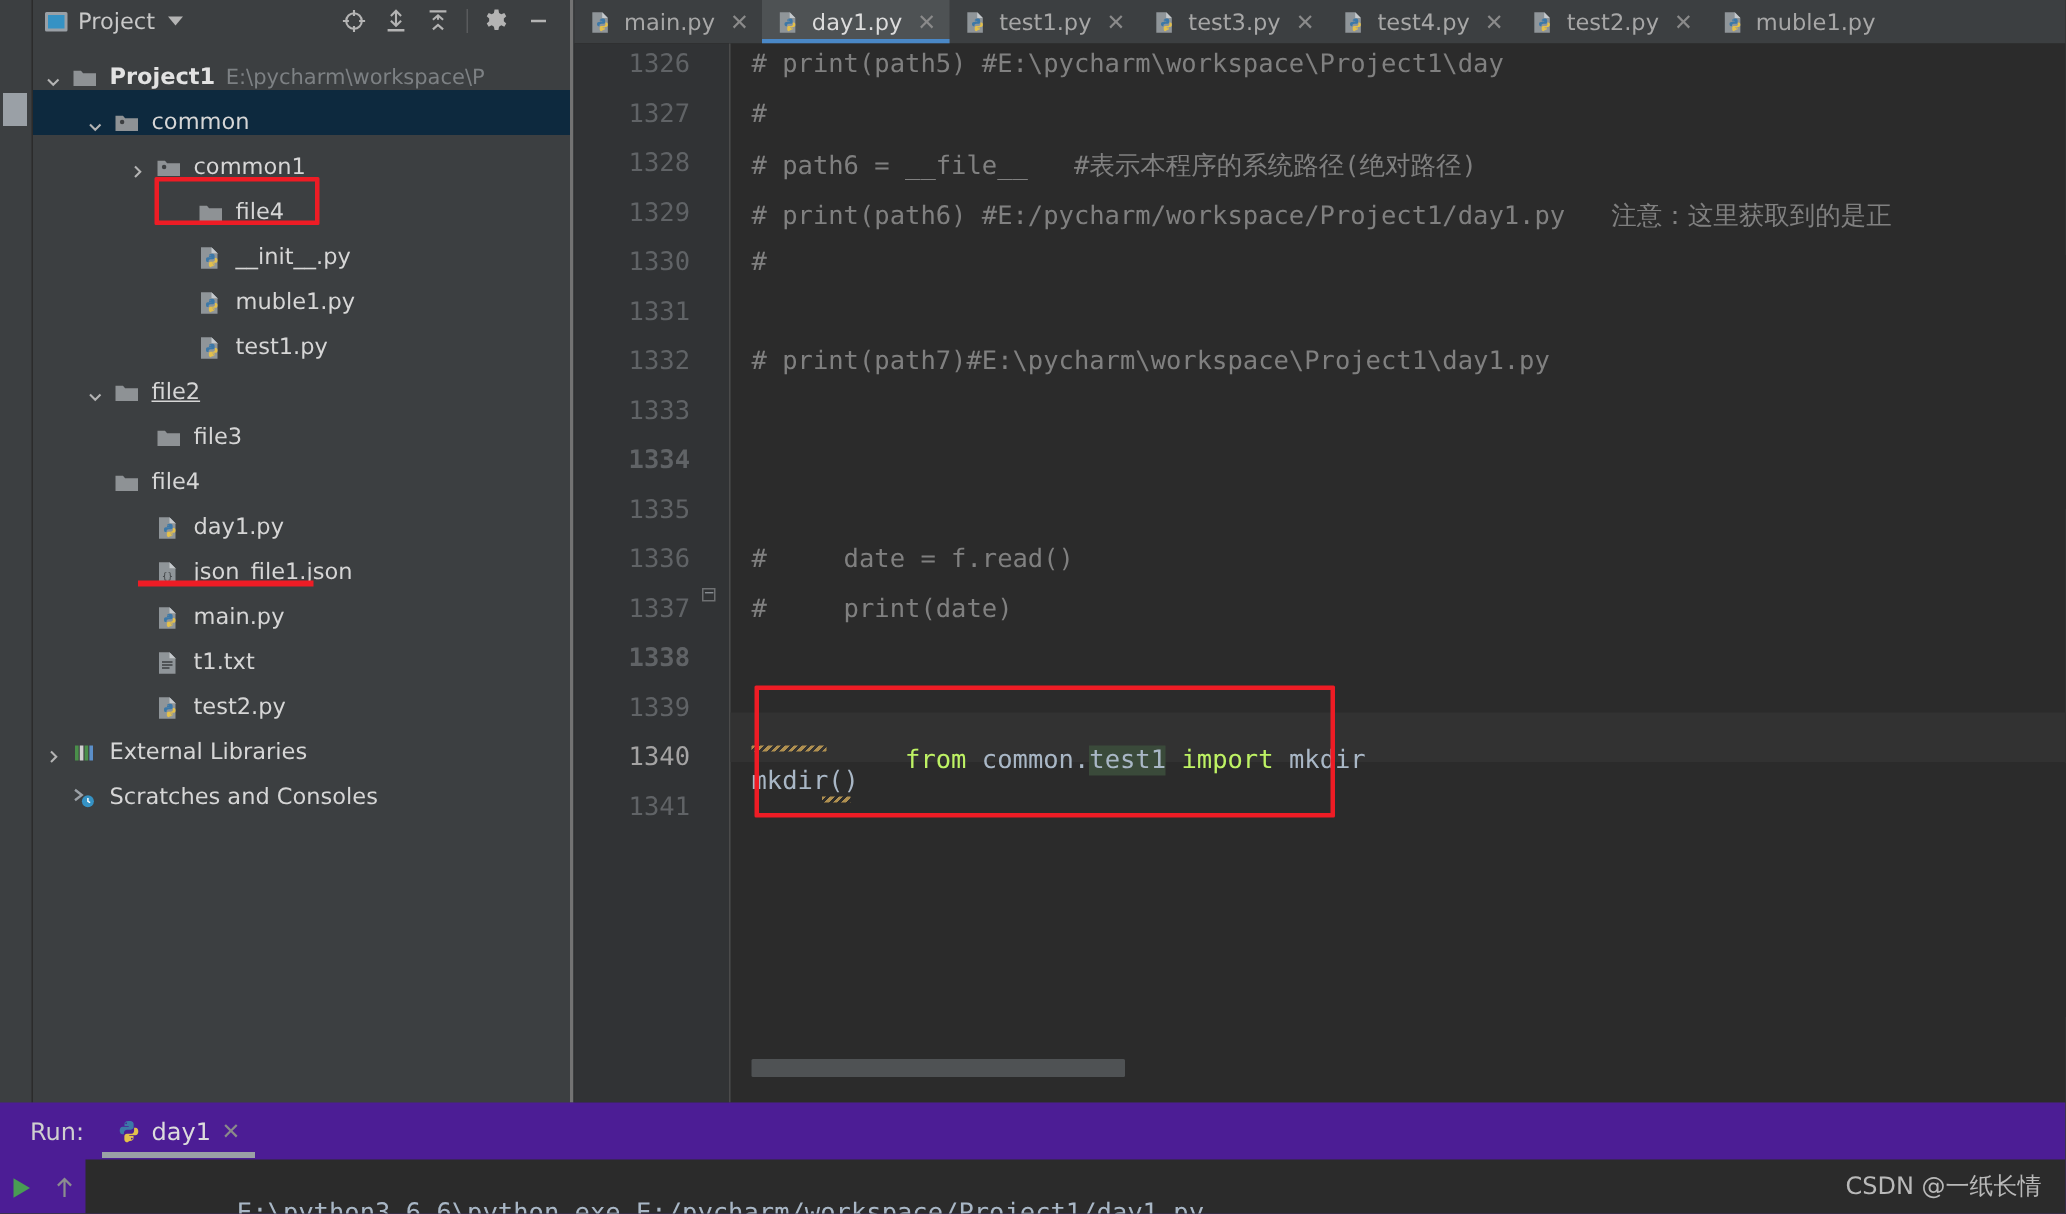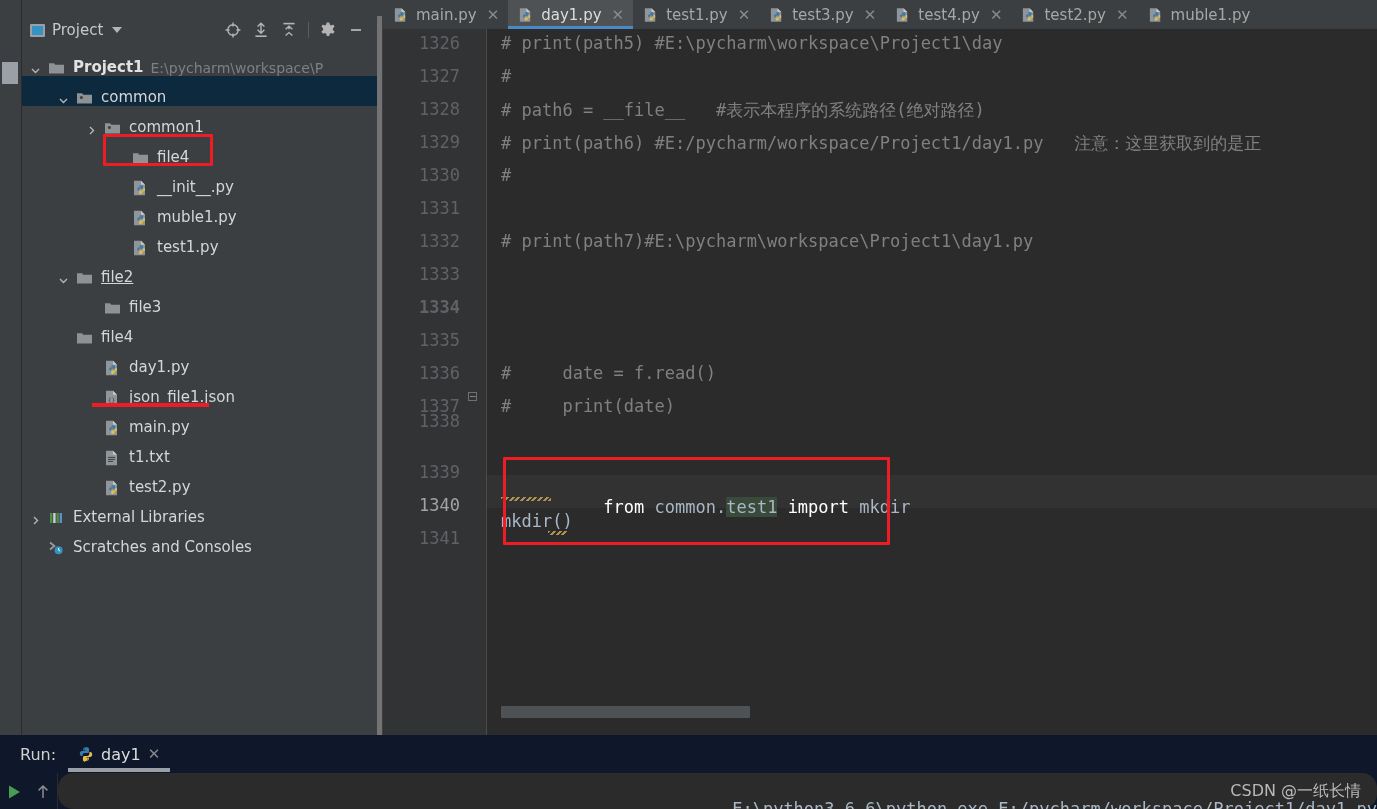--- a/index.html
+++ b/index.html
@@ -16,22 +16,22 @@
     position: absolute; left: 0; top: 0; width: 22px; height: 735px;
     background: #3c3f41; border-right: 1px solid #2b2b2b;
   }
   .toolstrip-chip {
     position: absolute; left: 2px; top: 62px; width: 16px; height: 22px;
     background: #9aa0a6;
   }
 
   
   .project-panel {
-    position: absolute; left: 22px; top: 16px; width: 360px; height: 735px;
-    background: #3c3f41; border-right: 5px solid #737373;
+    position: absolute; left: 22px; top: 0; width: 360px; height: 735px;
+    background: #3c3f41; border-right: 2px solid #737373;
   }
   .pp-header {
     height: 28px; display: flex; align-items: center; padding: 0 6px 0 8px;
     background: #3c3f41; gap: 6px;
   }
   .pp-title {
     display: flex; align-items: center; gap: 7px;
     color: #c8c8c8; font-size: 15px;
   }
   .pp-sqicon {
@@ -96,58 +96,58 @@
     font-family: "DejaVu Sans Mono", "Liberation Mono", monospace; font-size: 17px;
   }
   .lnum.cur { color: #a4a3a3; }
   .code {
     position: absolute; left: 104px; top: 0; right: 0; bottom: 0;
     font-family: "DejaVu Sans Mono", "Liberation Mono", monospace;
     font-size: 17px; color: #808080; overflow: hidden;
   }
   .cl { position: absolute; left: 14px; white-space: pre; }
   .cl.cmt { color: #808080; }
-  .kw { color: #ffffff; }
+  .kw { color: #bef264; }
   .pl { color: #a9b7c6; }
   .hl-green { background: #3a4a3a; }
   .curline {
     position: absolute; left: 104px; right: 0; height: 33px; background: #323232;
   }
   .squig {
     position: absolute; height: 4px; pointer-events: none;
     background: repeating-linear-gradient(135deg,#b09050 0 2px,transparent 2px 4px);
   }
   .fold {
     position: absolute; width: 9px; height: 9px; border: 1px solid #6e7072;
     background: #313335; color: #9aa0a6; font-size: 9px; line-height: 7px; text-align: center;
   }
   .hscroll-ed {
     position: absolute; left: 118px; bottom: 17px; width: 249px; height: 12px;
     background: #4f5254; border-radius: 1px;
   }
 
   
-  .runpanel { position: absolute; left: 0; top: 735px; right: 0; bottom: 0; background: #0f172a; text-align: right; }
+  .runpanel { position: absolute; left: 0; top: 735px; right: 0; bottom: 0; background: #4c1d95; }
   .run-head { height: 38px; display: flex; align-items: center; padding-left: 20px; gap: 12px; }
   .run-label { color: #cfcfcf; font-size: 16px; }
   .run-tab {
     display: flex; align-items: center; gap: 7px; padding: 0 10px;
     height: 38px; color: #dcdcdc; font-size: 16px; position: relative;
   }
   .run-tab::after {
     content: ""; position: absolute; left: 0; right: 0; bottom: 1px; height: 4px; background: #9aa0a6;
   }
   .run-tab .x { color: #8a8a8a; font-size: 15px; }
   .run-body { position: absolute; left: 0; top: 38px; right: 0; bottom: 0; display: flex; }
   .run-side { width: 58px; border-right: 1px solid #2b2b2b; display: flex; align-items: flex-start; padding-top: 4px; }
   .run-btn { width: 29px; height: 30px; display: flex; align-items: center; justify-content: center; }
   .console {
     flex: 1; background: #2b2b2b; color: #a9b7c6; padding: 6px 0 0 18px;
     font-family: "DejaVu Sans Mono", "Liberation Mono", monospace; font-size: 17px;
-    position: relative; white-space: pre; border-radius: 15px;
+    position: relative; white-space: pre;
   }
   .watermark {
     position: absolute; right: 16px; top: 8px; color: #b9b9b9; font-size: 16px;
     font-family: "DejaVu Sans", "Liberation Sans", sans-serif;
   }
 </style>
 </head>
 <body>
 
 <div id="app">
@@ -499,21 +499,21 @@
             <div class="lnum" style="top: 70px;">1328</div>
             <div class="lnum" style="top: 103px;">1329</div>
             <div class="lnum" style="top: 136px;">1330</div>
             <div class="lnum" style="top: 169px;">1331</div>
             <div class="lnum" style="top: 202px;">1332</div>
             <div class="lnum" style="top: 235px;">1333</div>
             <div class="lnum" style="top: 268px; font-weight: bold;">1334</div>
             <div class="lnum" style="top: 301px;">1335</div>
             <div class="lnum" style="top: 334px;">1336</div>
             <div class="lnum" style="top: 367px;">1337</div>
-            <div class="lnum" style="top: 382px;">1338</div>
+            <div class="lnum" style="top: 400px; font-weight: bold;">1338</div>
             <div class="lnum" style="top: 433px;">1339</div>
             <div class="lnum cur" style="top: 466px;">1340</div>
             <div class="lnum" style="top: 499px;">1341</div>
           </div>
         <div class="fold" style="left:85px; top:363px;">−</div>
       </div>
 
       <div class="curline" style="top:446px;"></div>
 
       <div class="code" id="codelines">

